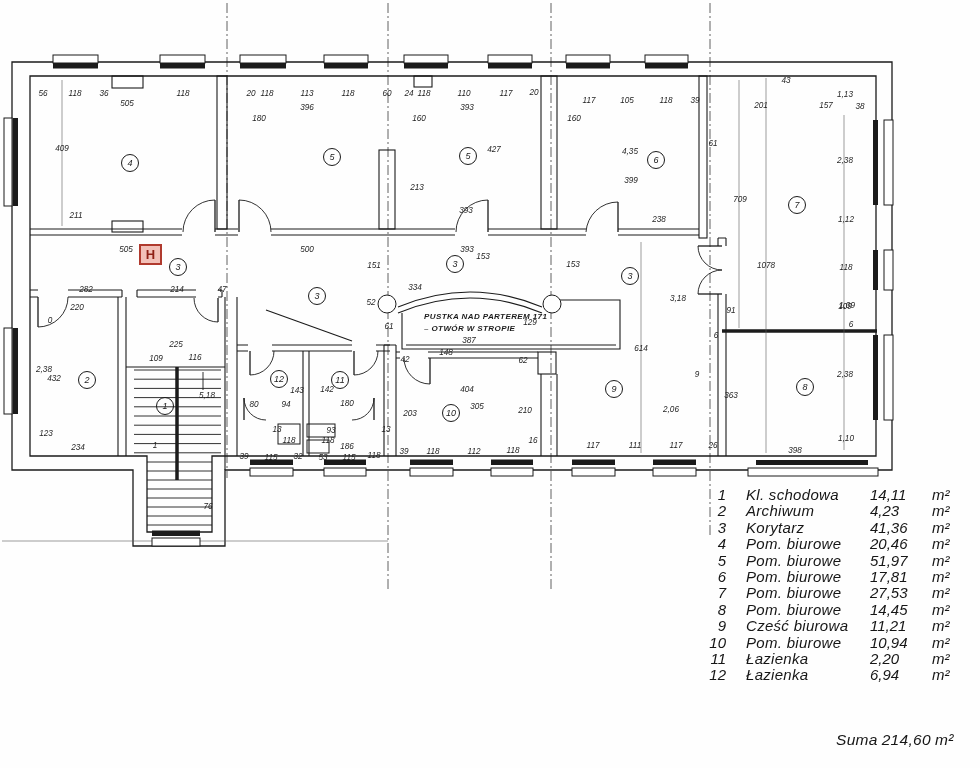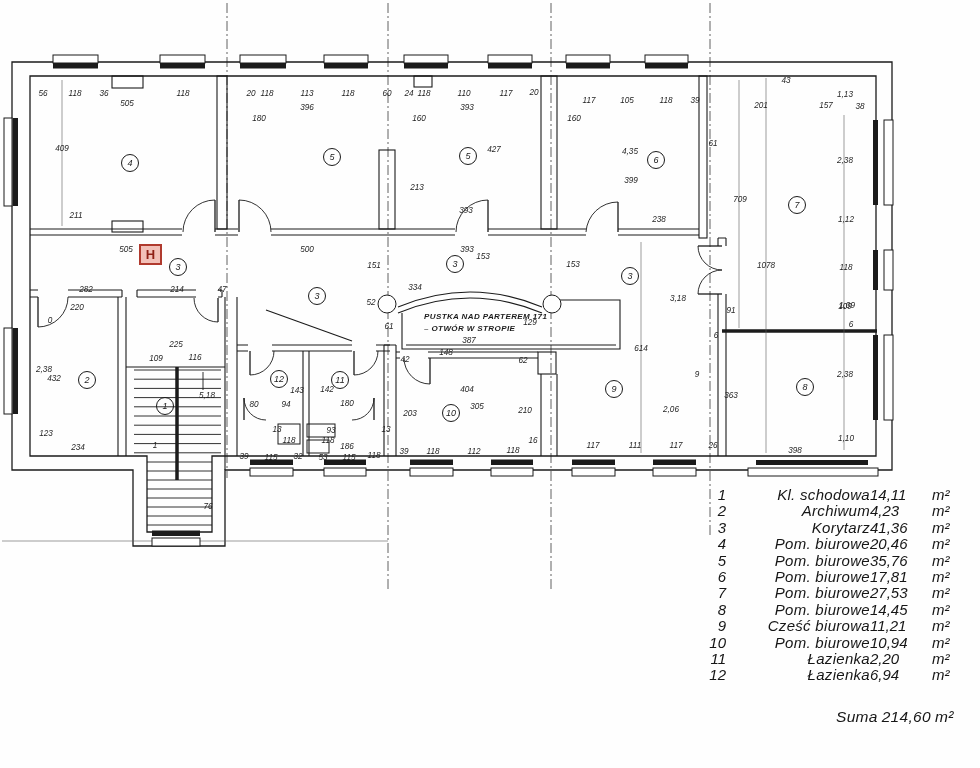--- a/index.html
+++ b/index.html
@@ -19,24 +19,24 @@
   .fixture{fill:none;stroke:#1b1b1b;stroke-width:1;}
   .dim{font:italic 8.2px "Liberation Sans",sans-serif;fill:#1f1f1f;}
   .rmnum{font:italic 9px "Liberation Sans",sans-serif;fill:#1b1b1b;}
   .rmcirc{fill:none;stroke:#1b1b1b;stroke-width:1;}
   .voidnote{font:italic bold 8px "Liberation Sans",sans-serif;fill:#1b1b1b;letter-spacing:.4px;}
   .hlet{font:bold 13px "Liberation Sans",sans-serif;}
   #legend{position:absolute;left:704px;top:486px;width:254px;color:#161616;}
   .lrow{display:flex;align-items:baseline;height:16.4px;
         font:italic 15px "Liberation Sans",sans-serif;}
   .lno{width:22px;text-align:right;flex:none;}
-  .lname{margin-left:9px;flex:1;white-space:nowrap;letter-spacing:.3px;text-align:right;}
+  .lname{margin-left:20px;flex:1;white-space:nowrap;letter-spacing:.3px;}
   .larea{width:58px;text-align:left;flex:none;}
   .lunit{width:26px;margin-left:4px;flex:none;}
-  #suma{position:absolute;left:836px;top:708px;color:#161616;white-space:nowrap;
+  #suma{position:absolute;left:836px;top:731px;color:#161616;white-space:nowrap;
         font:italic 15.5px "Liberation Sans",sans-serif;letter-spacing:.3px;text-align:center;}
   #suma span{margin-right:4px;}
 </style>
 </head>
 <body>
 
 <div id="stage">
 <svg width="980" height="768" viewBox="0 0 980 768">
 
   <g>
@@ -394,21 +394,21 @@
       </div>
       <div class="lrow">
         <span class="lno">4</span>
         <span class="lname">Pom. biurowe</span>
         <span class="larea">20,46</span>
         <span class="lunit">m²</span>
       </div>
       <div class="lrow">
         <span class="lno">5</span>
         <span class="lname">Pom. biurowe</span>
-        <span class="larea">35,76</span>
+        <span class="larea">51,97</span>
         <span class="lunit">m²</span>
       </div>
       <div class="lrow">
         <span class="lno">6</span>
         <span class="lname">Pom. biurowe</span>
         <span class="larea">17,81</span>
         <span class="lunit">m²</span>
       </div>
       <div class="lrow">
         <span class="lno">7</span>

